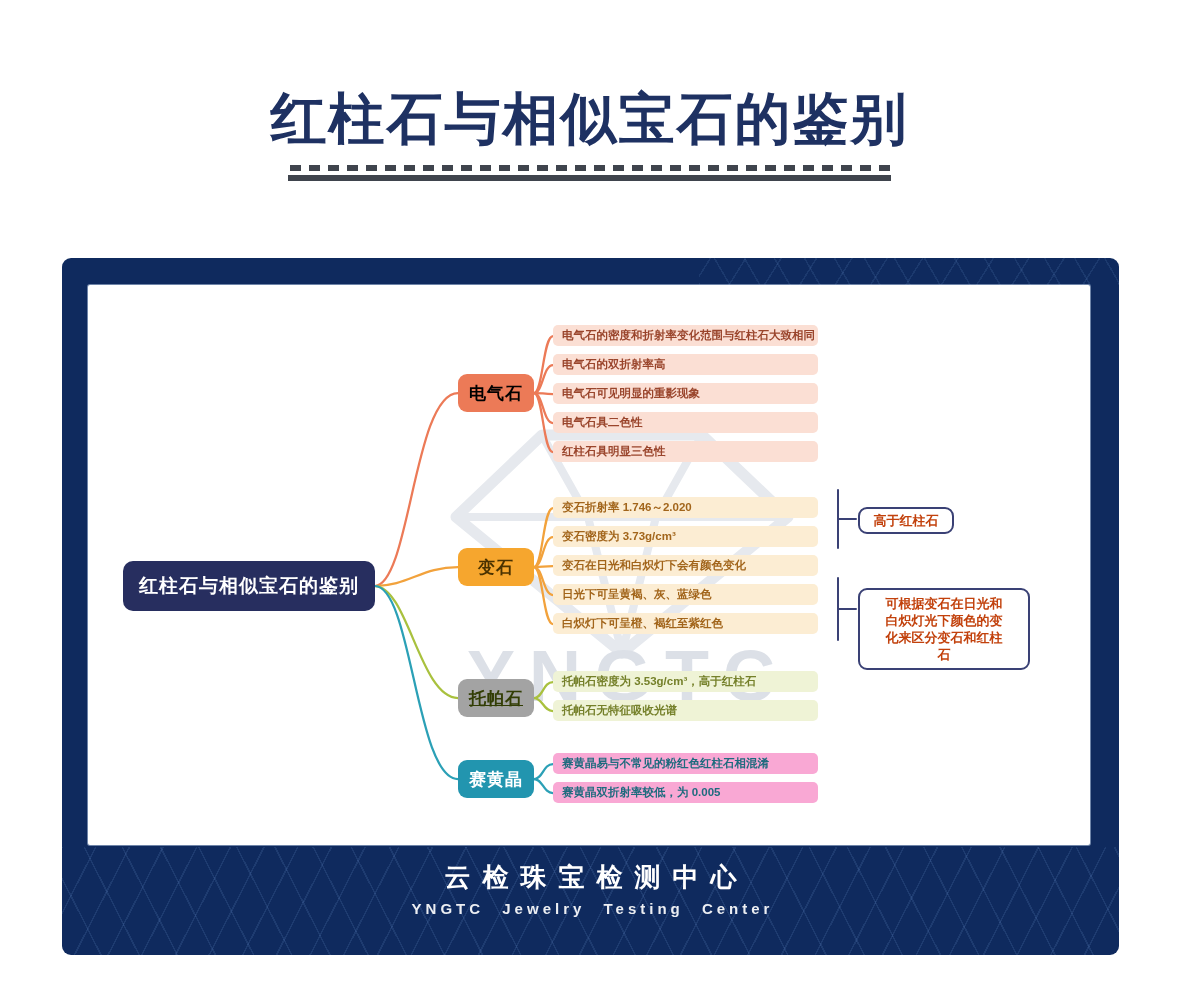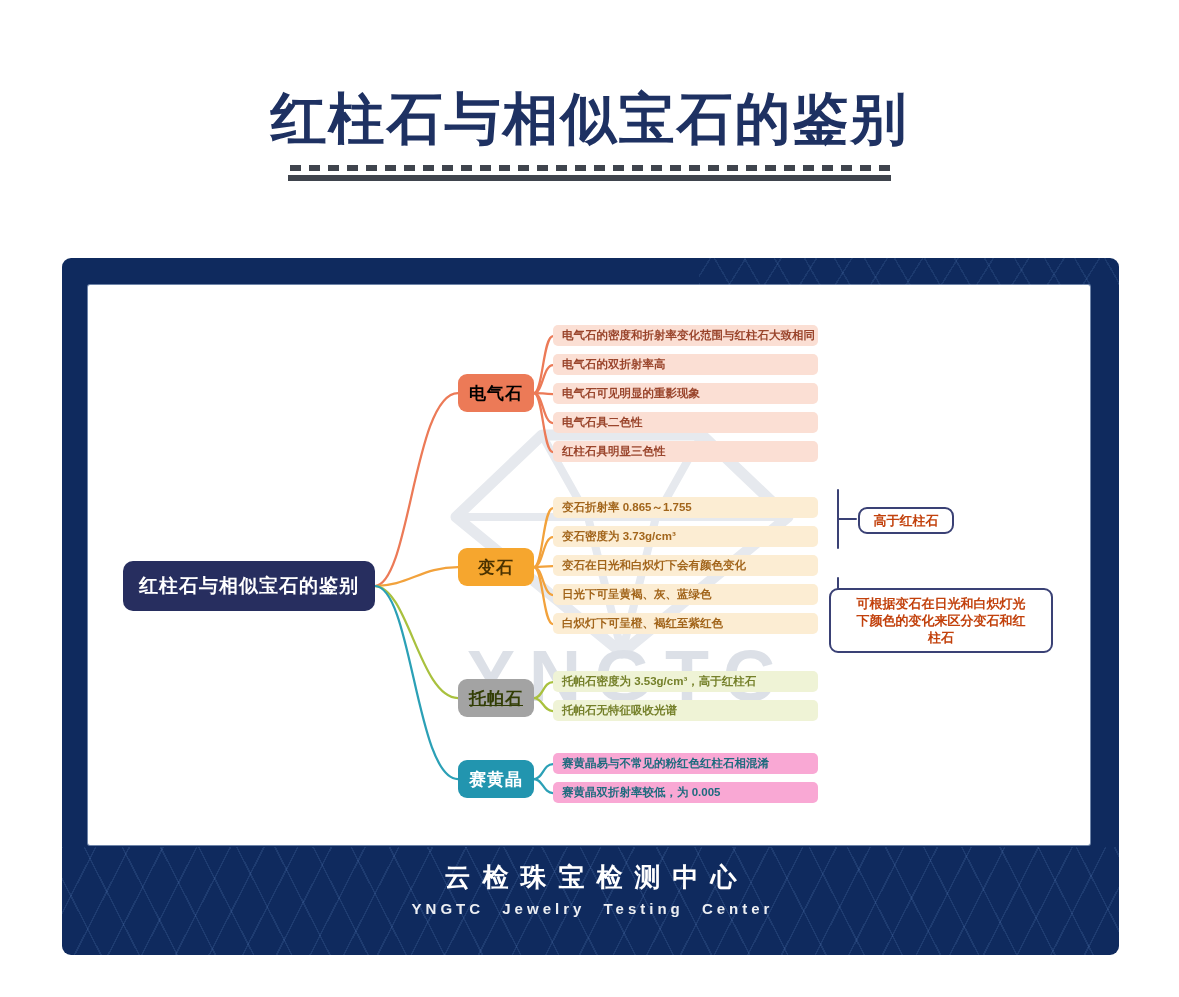--- a/index.html
+++ b/index.html
@@ -70,21 +70,21 @@
   .leaf-b0{background:#FBDFD4;color:#9A452C;}
   .leaf-b1{background:#FCEDD3;color:#A2651B;}
   .leaf-b2{background:#EFF3D6;color:#75802A;}
   .leaf-b3{background:#f9a8d4;color:#1E6B7E;}
 
   .note{
     background:#ffffff;border:2px solid #3A4175;color:#c2410c;
     border-radius:9px;font-weight:bold;text-align:center;
   }
   .note-1{left:770px;top:222px;width:96px;height:27px;font-size:13px;line-height:23px;}
-  .note-2{left:741px;top:303px;width:224px;padding:5px 20px;font-size:13px;line-height:17px;}
+  .note-2{left:770px;top:303px;width:172px;padding:5px 20px;font-size:13px;line-height:17px;}
 
   .brand-cn{
     left:0;top:602px;width:1057px;text-align:center;color:#ffffff;
     font-size:26px;font-weight:bold;letter-spacing:12px;text-indent:12px;
   }
   .brand-en{
     left:0;top:642px;width:1057px;text-align:center;color:rgba(255,255,255,.92);
     font-size:15px;font-weight:bold;letter-spacing:4px;word-spacing:10px;text-indent:4px;
   }
 </style>
@@ -152,21 +152,21 @@
     <div class="abs node node-b1">变石</div>
     <div class="abs node node-b2">托帕石</div>
     <div class="abs node node-b3">赛黄晶</div>
 
     <div class="abs leaf leaf-b0" style="top:40px">电气石的密度和折射率变化范围与红柱石大致相同</div>
     <div class="abs leaf leaf-b0" style="top:69px">电气石的双折射率高</div>
     <div class="abs leaf leaf-b0" style="top:98px">电气石可见明显的重影现象</div>
     <div class="abs leaf leaf-b0" style="top:127px">电气石具二色性</div>
     <div class="abs leaf leaf-b0" style="top:156px">红柱石具明显三色性</div>
 
-    <div class="abs leaf leaf-b1" style="top:212px">变石折射率 0.865～1.755</div>
+    <div class="abs leaf leaf-b1" style="top:212px">变石折射率 1.746～2.020</div>
     <div class="abs leaf leaf-b1" style="top:241px">变石密度为 3.73g/cm³</div>
     <div class="abs leaf leaf-b1" style="top:270px">变石在日光和白炽灯下会有颜色变化</div>
     <div class="abs leaf leaf-b1" style="top:299px">日光下可呈黄褐、灰、蓝绿色</div>
     <div class="abs leaf leaf-b1" style="top:328px">白炽灯下可呈橙、褐红至紫红色</div>
 
     <div class="abs leaf leaf-b2" style="top:386px">托帕石密度为 3.53g/cm³，高于红柱石</div>
     <div class="abs leaf leaf-b2" style="top:415px">托帕石无特征吸收光谱</div>
 
     <div class="abs leaf leaf-b3" style="top:468px">赛黄晶易与不常见的粉红色红柱石相混淆</div>
     <div class="abs leaf leaf-b3" style="top:497px">赛黄晶双折射率较低，为 0.005</div>

